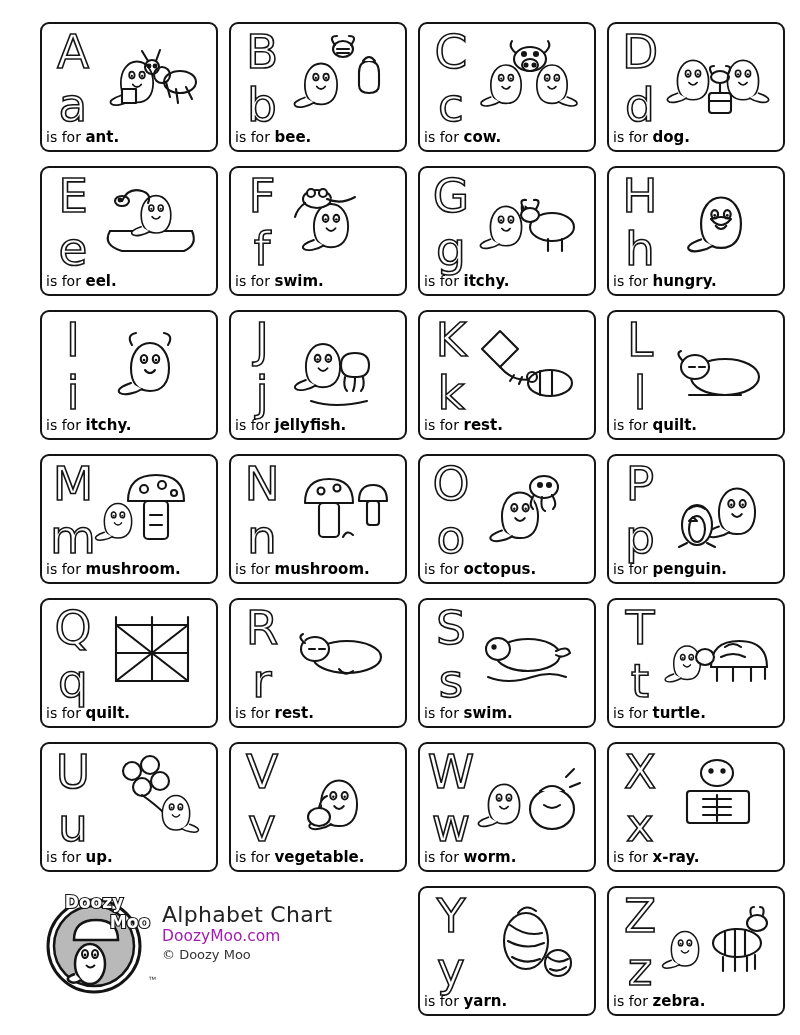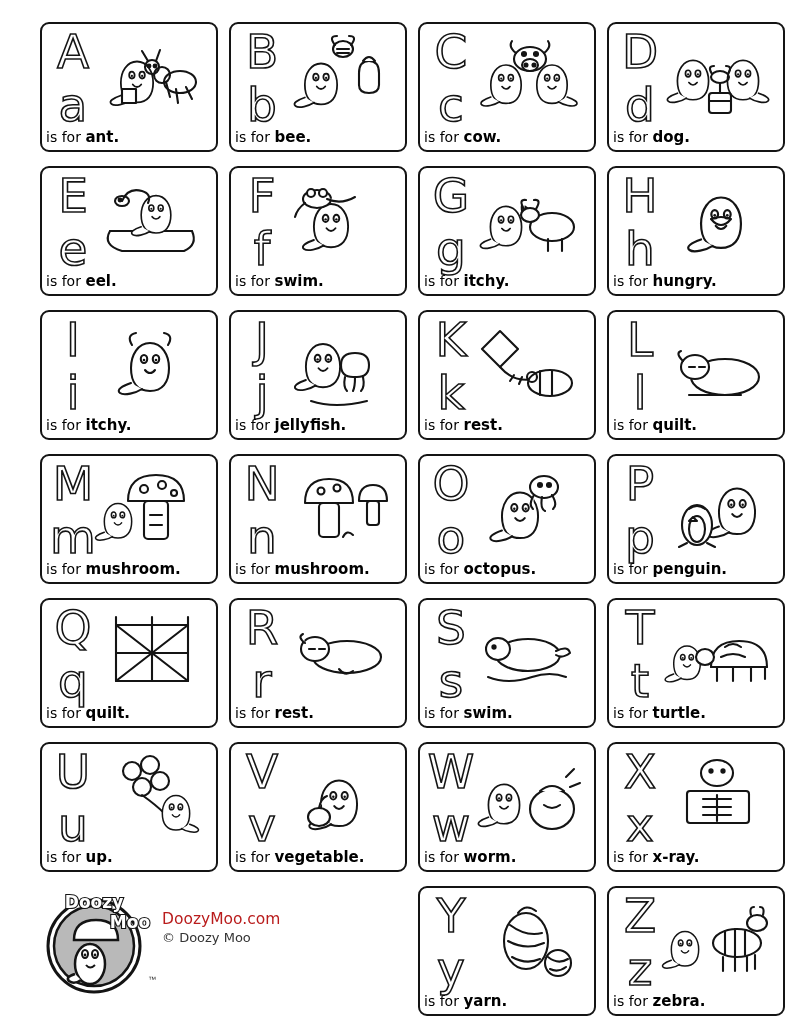--- a/index.html
+++ b/index.html
@@ -118,22 +118,22 @@
   }
   .brand-title {
     font-size: 22px;
     font-family: "DejaVu Sans", sans-serif;
     color: #222;
     letter-spacing: 0.3px;
   }
   .brand-site {
     font-size: 15.5px;
     font-family: "DejaVu Sans", sans-serif;
-    color: #b91c1c;
-    margin-top: 8px;
+    color: #a21caf;
+    margin-top: 0;
   }
   .brand-copy {
     font-size: 13px;
     font-family: "DejaVu Sans", sans-serif;
     color: #333;
     margin-top: 2px;
   }
   .tm {
     position: absolute;
     font-size: 8px;
@@ -858,20 +858,21 @@
             <circle cx="51" cy="73" r="1.4" fill="#141414"></circle>
             <circle cx="61" cy="73" r="1.4" fill="#141414"></circle>
             <path d="M52,83 q4,5 9,0" fill="none" stroke="#141414" stroke-width="2"></path>
             <path d="M41,92 q-10,3 -6,7 q5,4 12,-1" fill="#ffffff" stroke="#141414" stroke-width="2.5"></path>
             <text x="60" y="26" text-anchor="middle" font-family="DejaVu Sans, sans-serif" font-size="17" font-weight="bold" fill="#ffffff" stroke="#141414" stroke-width="2.2" paint-order="stroke">Doozy</text>
             <text x="96" y="46" text-anchor="middle" font-family="DejaVu Sans, sans-serif" font-size="17" font-weight="bold" fill="#ffffff" stroke="#141414" stroke-width="2.2" paint-order="stroke">Moo</text>
           </svg>
           <span class="tm" style="right:-2px;bottom:16px;">™</span>
         </div>
         <div class="brand-text">
+          <div class="brand-title">Alphabet Chart</div>
           <div class="brand-site">DoozyMoo.com</div>
           <div class="brand-copy">© Doozy Moo</div>
         </div>
       </div>
       </div>
       <div class="spacer-cell"></div>
       <div class="card">
     <div class="letters">
       <span class="upper">Y</span>
       <span class="lower">y</span>

